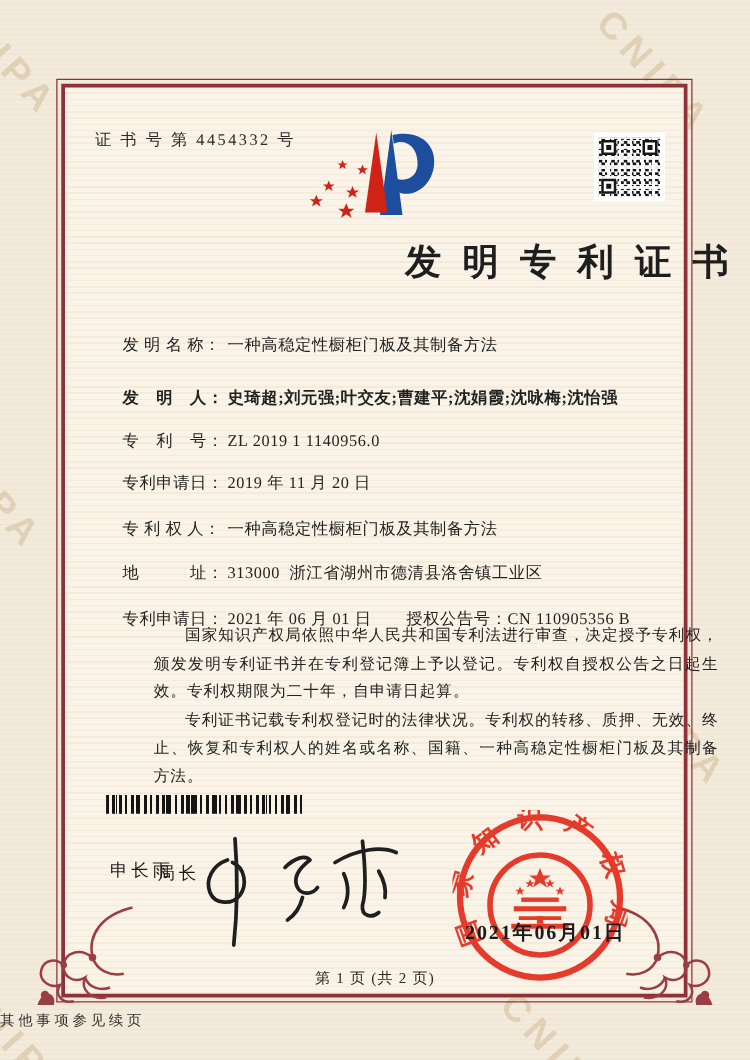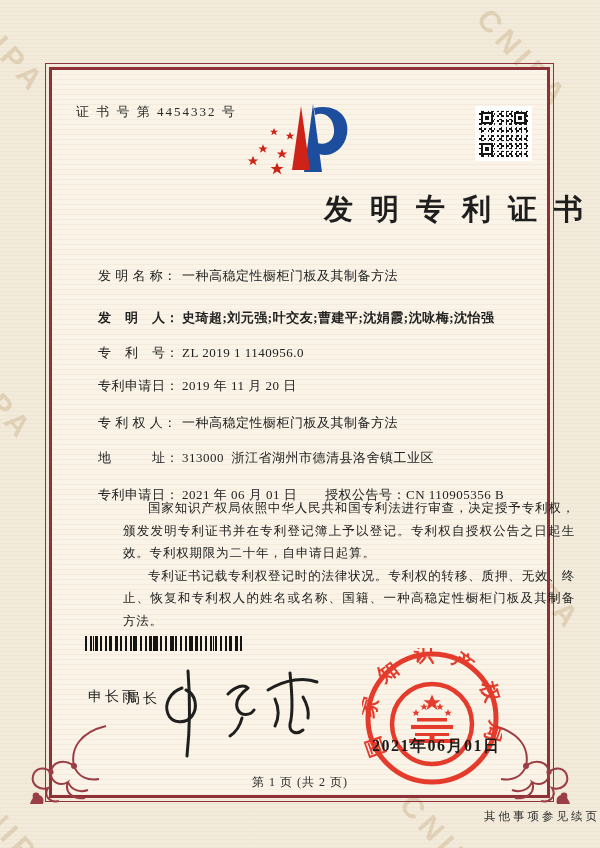--- a/index.html
+++ b/index.html
@@ -77,21 +77,21 @@
   }
   .signer{position:absolute;left:88px;font-size:14px;letter-spacing:3px;color:#1d1d1d;}
   .signer.t1{top:690px;margin-left:38px;} .signer.t2{top:688px;}
   .signature{position:absolute;left:152px;top:666px;z-index:4;}
   .seal{position:absolute;left:362px;top:648px;z-index:5;opacity:0.95;}
   .seal-date{
     position:absolute;left:372px;top:736px;width:140px;z-index:6;
     font-size:16px;font-weight:bold;letter-spacing:1.5px;color:#1b1b1b;white-space:nowrap;
   }
   .page-info{position:absolute;left:0;right:0;top:774px;text-align:center;font-size:12px;letter-spacing:1px;color:#2a2a2a;}
-  .footer-note{position:absolute;left:0;right:0;top:809px;text-align:right;font-size:11.5px;letter-spacing:3px;color:#333;}
+  .footer-note{position:absolute;left:0;right:15px;top:809px;text-align:left;font-size:11.5px;letter-spacing:3px;color:#333;}
 </style>
 </head>
 <body>
 
 <div class="page">
 
   <div class="watermark" style="left:-28px;top:-12px;">CNIPA</div>
   <div class="watermark" style="left:495px;top:2px;">CNIPA</div>
   <div class="watermark wm-faint" style="left:188px;top:72px;">CNIPA</div>
   <div class="watermark wm-faint" style="left:358px;top:243px;">CNIPA</div>

